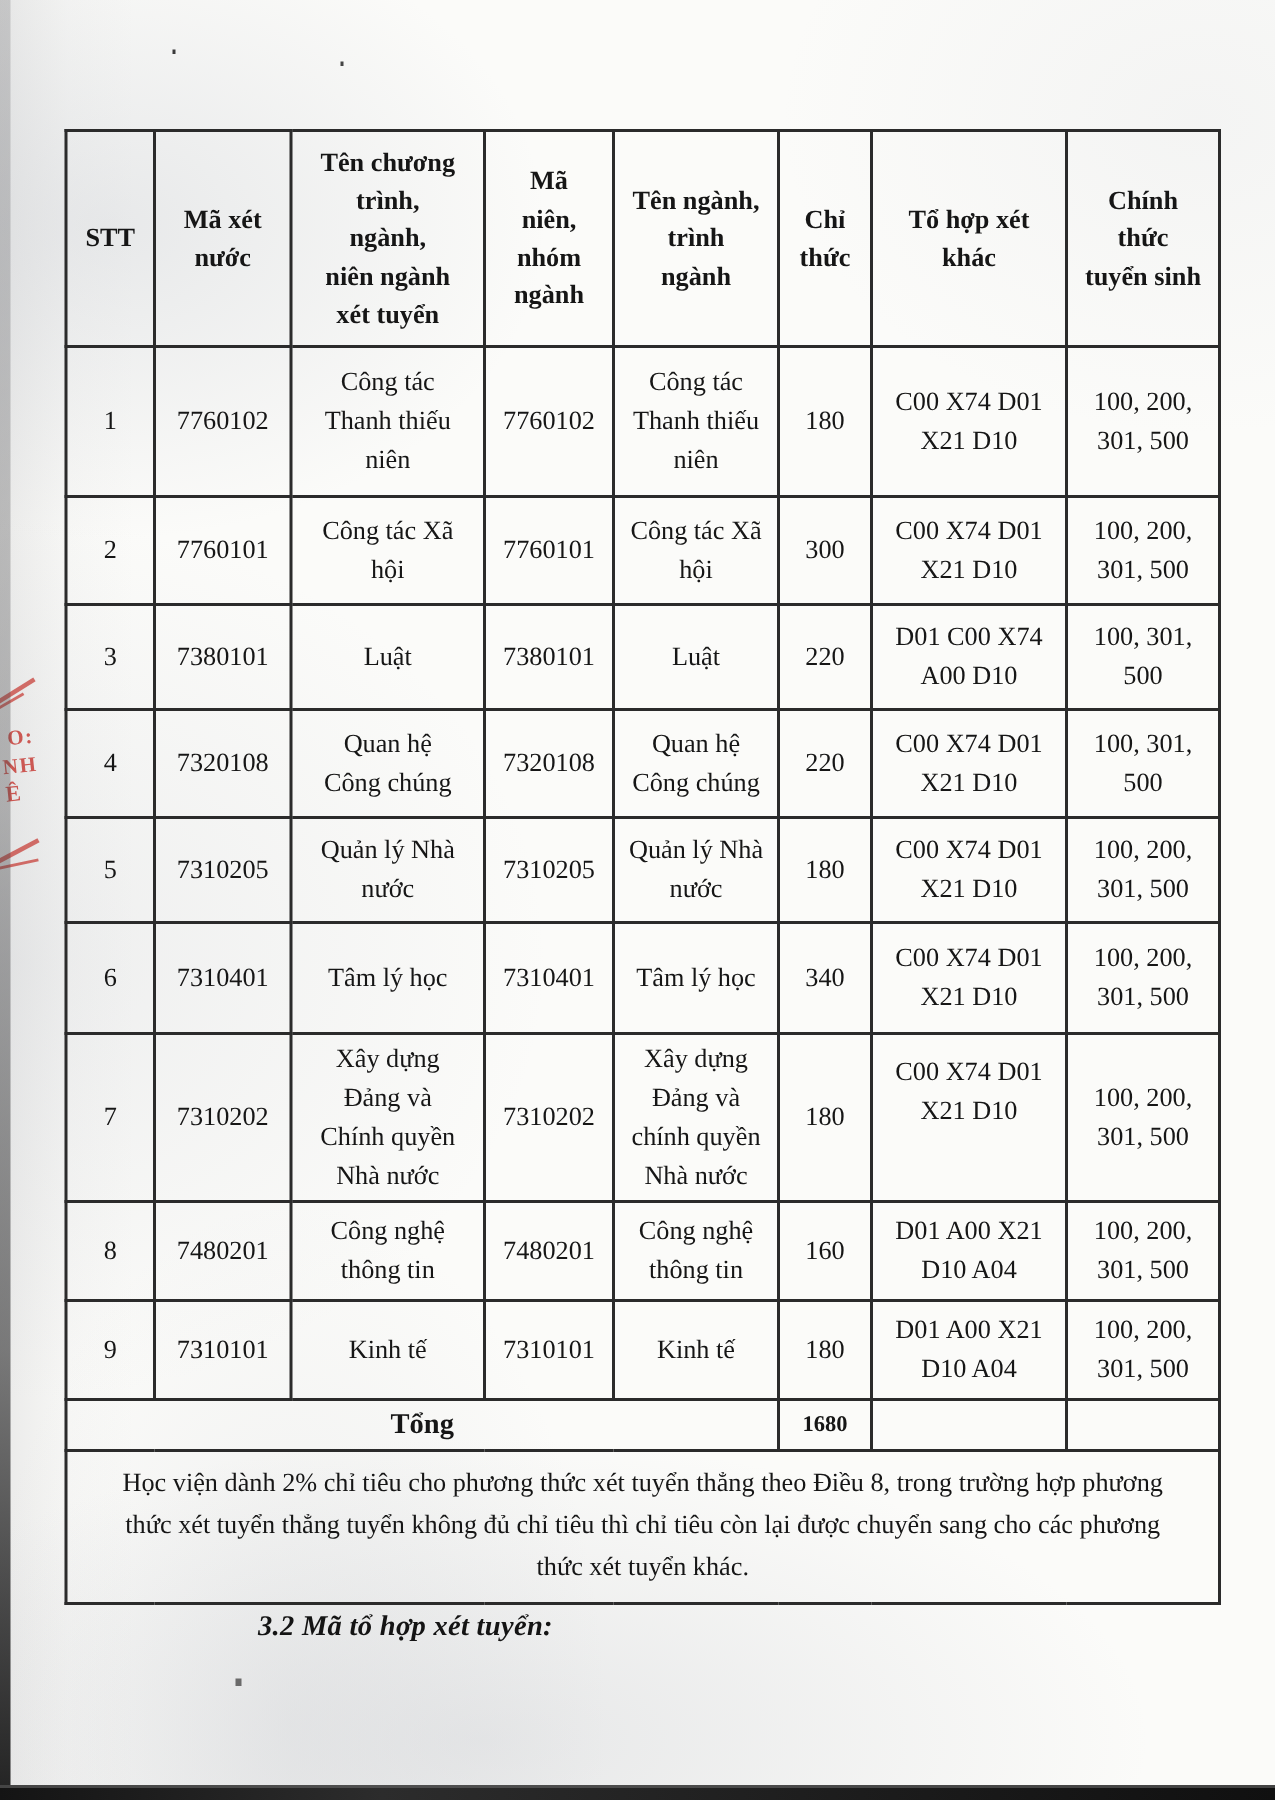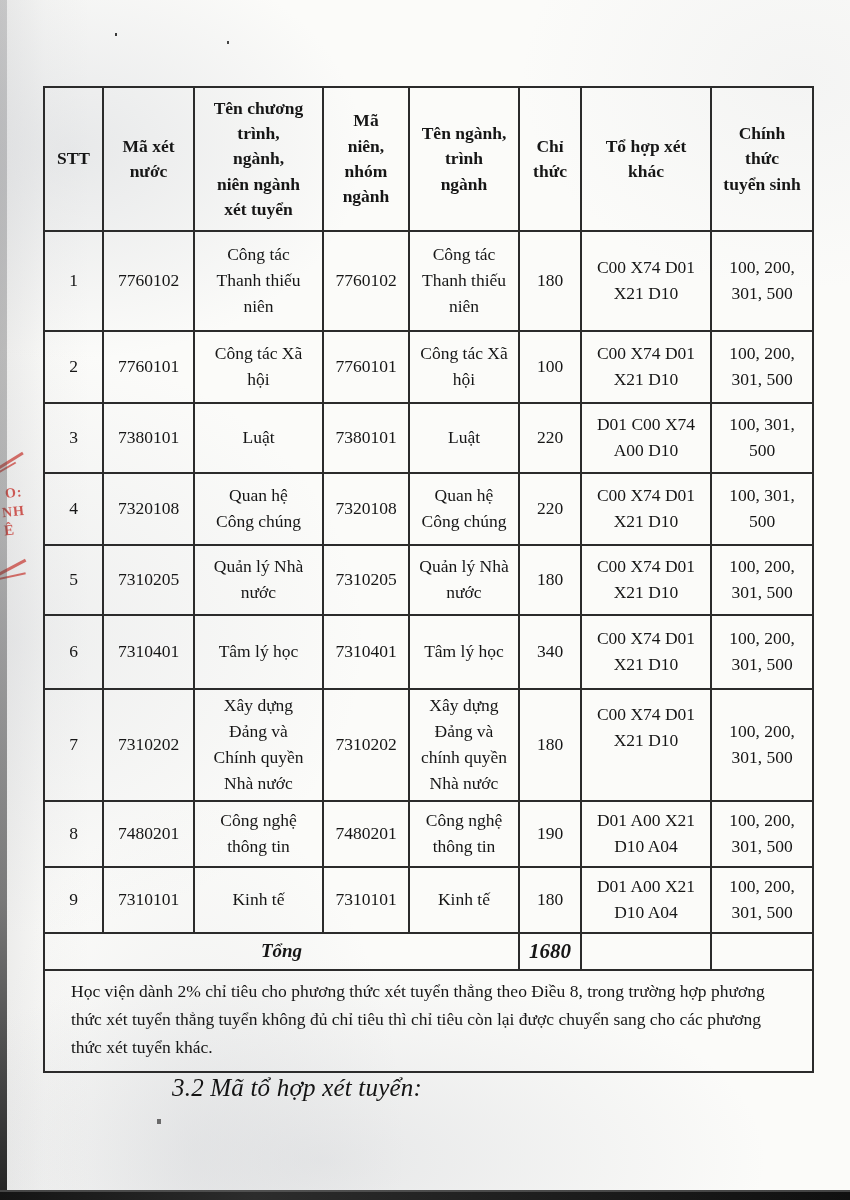--- a/index.html
+++ b/index.html
@@ -53,40 +53,40 @@
   #body-rows tr:nth-child(3) { height: 70px; }
   #body-rows tr:nth-child(4) { height: 72px; }
   #body-rows tr:nth-child(5) { height: 70px; }
   #body-rows tr:nth-child(6) { height: 74px; }
   #body-rows tr:nth-child(7) { height: 112px; }
   #body-rows tr:nth-child(8) { height: 66px; }
   #body-rows tr:nth-child(9) { height: 66px; }
   
   #body-rows tr:nth-child(7) td:nth-child(7) { vertical-align: top; padding-top: 12px; }
 
-  tr.total-row { height: 29px; font-style: italic; }
+  tr.total-row { height: 29px; }
   td.total-label { font-weight: bold; font-size: 19px; }
-  td.total-value { font-weight: bold; font-size: 21px; }
+  td.total-value { font-weight: bold; font-size: 15px; }
   tr.note-row { height: 96px; }
   td.note-cell {
     white-space: normal;
     padding: 6px 26px 10px 26px;
     font-size: 17.5px;
     line-height: 1.6;
-    text-align: left;
+    text-align: center;
   }
 
   
   .section-heading {
     position: absolute;
     left: 172px;
     top: 1074px;
-    font-weight: normal;
+    font-weight: bold;
     font-style: italic;
-    font-size: 25px;
+    font-size: 19px;
     letter-spacing: 0.2px;
     color: #141414;
   }
 
   
   .stamp { position: absolute; left: 0; top: 440px; width: 46px; height: 160px; pointer-events: none; }
   .stamp .frag {
     position: absolute;
     color: #c5342e;
     font-weight: bold;
@@ -208,21 +208,21 @@
 301, 500</td>
         </tr>
         <tr>
           <td>2</td>
           <td>7760101</td>
           <td>Công tác Xã
 hội</td>
           <td>7760101</td>
           <td>Công tác Xã
 hội</td>
-          <td>100</td>
+          <td>300</td>
           <td>C00 X74 D01
 X21 D10</td>
           <td>100, 200,
 301, 500</td>
         </tr>
         <tr>
           <td>3</td>
           <td>7380101</td>
           <td>Luật</td>
           <td>7380101</td>
@@ -292,21 +292,21 @@
 301, 500</td>
         </tr>
         <tr>
           <td>8</td>
           <td>7480201</td>
           <td>Công nghệ
 thông tin</td>
           <td>7480201</td>
           <td>Công nghệ
 thông tin</td>
-          <td>190</td>
+          <td>160</td>
           <td>D01 A00 X21
 D10 A04</td>
           <td>100, 200,
 301, 500</td>
         </tr>
         <tr>
           <td>9</td>
           <td>7310101</td>
           <td>Kinh tế</td>
           <td>7310101</td>

